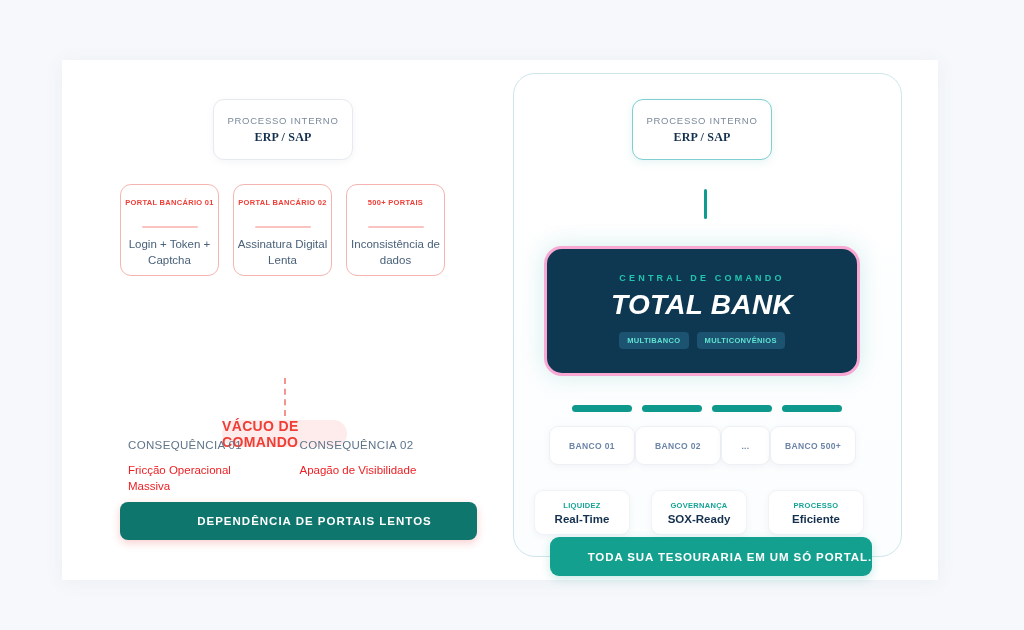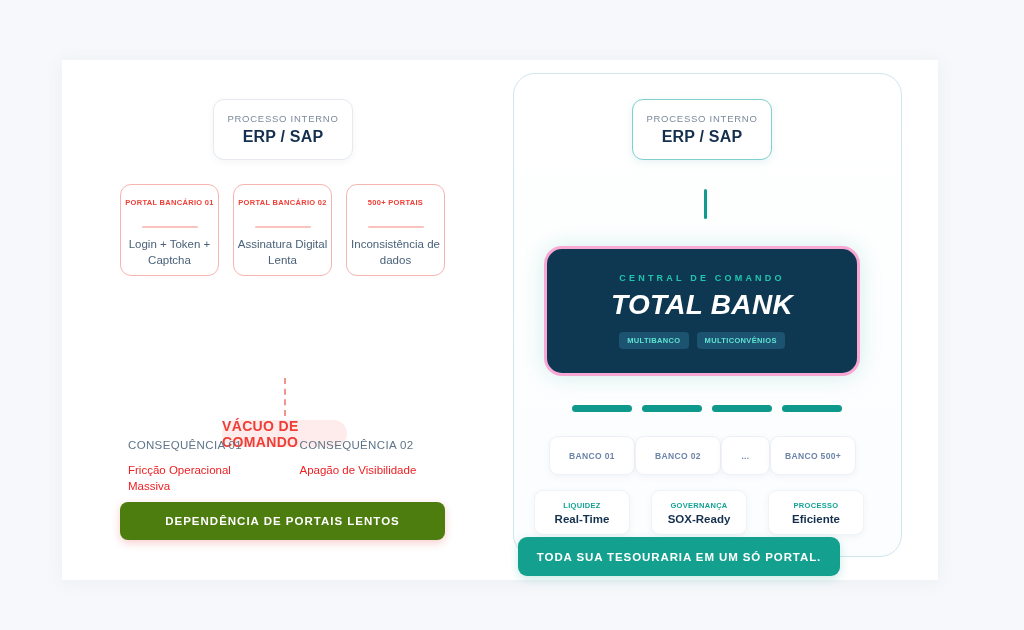--- a/index.html
+++ b/index.html
@@ -49,24 +49,25 @@
     justify-content: center;
     gap: 4px;
   }
   .erp-kicker {
     font-size: 9.5px;
     letter-spacing: 0.75px;
     color: #7b8a9c;
     text-transform: uppercase;
   }
   .erp-title {
-    font-size: 16px;
+    font-size: 12px;
     font-weight: bold;
     color: #14304e;
     letter-spacing: 0.2px;
+    font-family: Liberation Serif, serif;
   }
 
   .portal-row {
     position: absolute;
     left: 58px;
     top: 124px;
     width: 325px;
     display: flex;
     gap: 14px;
   }
@@ -161,26 +162,27 @@
     color: #ed2024;
     line-height: 1.4;
   }
 
   .red-cta {
     position: absolute;
     left: 58px;
     top: 442px;
     width: 325px;
     height: 38px;
-    background: #4d7c0f;
+    background: #0f766e;
     border-radius: 8px;
     display: flex;
     align-items: center;
     justify-content: center;
     box-shadow: 0 3px 9px rgba(227,30,36,0.22);
+    padding-left: 32px;
   }
   .red-cta-text {
     font-size: 11.5px;
     font-weight: bold;
     color: #ffffff;
     letter-spacing: 1.0px;
     text-transform: uppercase;
   }
 
   
@@ -280,21 +282,21 @@
   .bar {
     flex: 1;
     height: 7px;
     background: #0f998c;
     border-radius: 4px;
   }
 
   .banks-row {
     position: absolute;
     left: 487px;
-    top: 376px;
+    top: 366px;
     width: 307px;
     display: flex;
     align-items: stretch;
   }
   .bank-chip {
     height: 37px;
     background: #ffffff;
     border: 1px solid #edf1f6;
     border-radius: 9px;
     box-shadow: 0 2px 6px rgba(100,116,139,0.07);
@@ -339,29 +341,29 @@
     text-transform: uppercase;
   }
   .benefit-value {
     font-size: 11.5px;
     font-weight: bold;
     color: #14304e;
   }
 
   .teal-cta {
     position: absolute;
-    left: 456px;
+    left: 488px;
     top: 477px;
     width: 322px;
     height: 39px;
     background: #14a08f;
     border-radius: 9px;
     display: flex;
     align-items: center;
-    justify-content: center;
+    justify-content: flex-end;
     box-shadow: 0 3px 10px rgba(20,160,143,0.22);
   }
   .teal-cta-text {
     font-size: 11.5px;
     font-weight: bold;
     color: #ffffff;
     letter-spacing: 0.9px;
     text-transform: uppercase;
   }
 </style>

